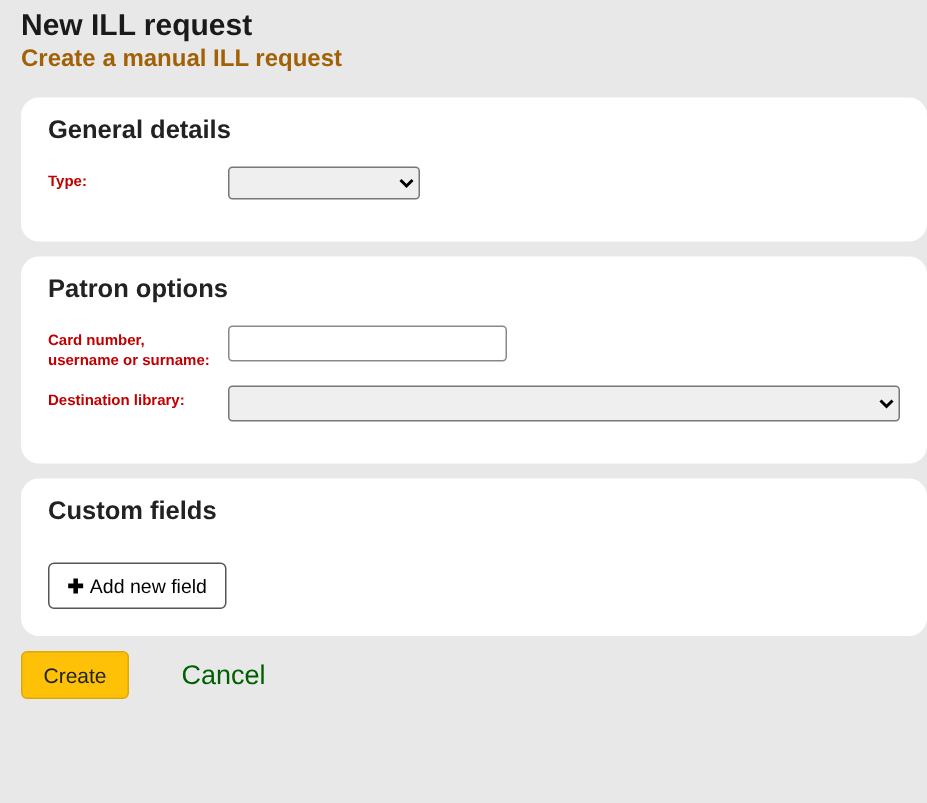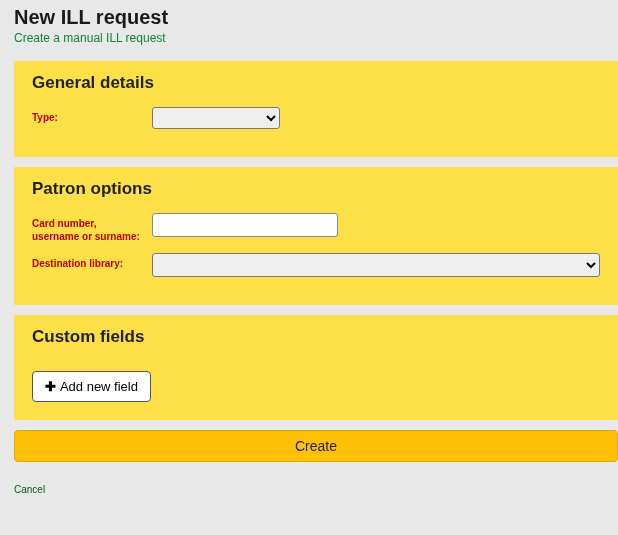--- a/index.html
+++ b/index.html
@@ -15,28 +15,28 @@
   .page {
     padding: 6px 0 14px 14px;
   }
   .page-title {
     font-size: 20px;
     font-weight: 700;
     color: #1a1a1a;
     margin: 0 0 2px 0;
   }
   .page-subtitle {
-    font-size: 12px;
-    font-weight: 400;
-    color: #15803d;
+    font-size: 16px;
+    font-weight: 700;
+    color: #a16207;
     margin: 0 0 16px 0;
   }
   .panel {
-    background: #fde047;
-    border-radius: 0;
+    background: #ffffff;
+    border-radius: 12px;
     padding: 12px 18px 18px 18px;
     margin-bottom: 10px;
   }
   .panel-heading {
     font-size: 17px;
     font-weight: 700;
     color: #222;
     margin: 0 0 14px 0;
   }
   .field-row {
@@ -91,36 +91,36 @@
     align-items: center;
     gap: 4px;
     margin-top: 10px;
   }
   .plus-icon {
     font-weight: 700;
     font-size: 13px;
   }
   .actions {
     display: flex;
-    gap: 22px;
+    align-items: center;
+    gap: 35px;
     margin-top: 6px;
-    flex-direction: column;
   }
   .btn-primary {
     background: #ffc107;
     border: 1px solid #e0a800;
     color: #212529;
     font-size: 14px;
     padding: 7px 14px;
     border-radius: 4px;
     cursor: pointer;
   }
   .cancel-link {
     color: #006000;
-    font-size: 10px;
+    font-size: 18px;
     text-decoration: none;
     cursor: pointer;
   }
 </style>
 </head>
 <body>
 
 <div class="page">
   <h1 class="page-title">New ILL request</h1>
   <div class="page-subtitle">Create a manual ILL request</div>

